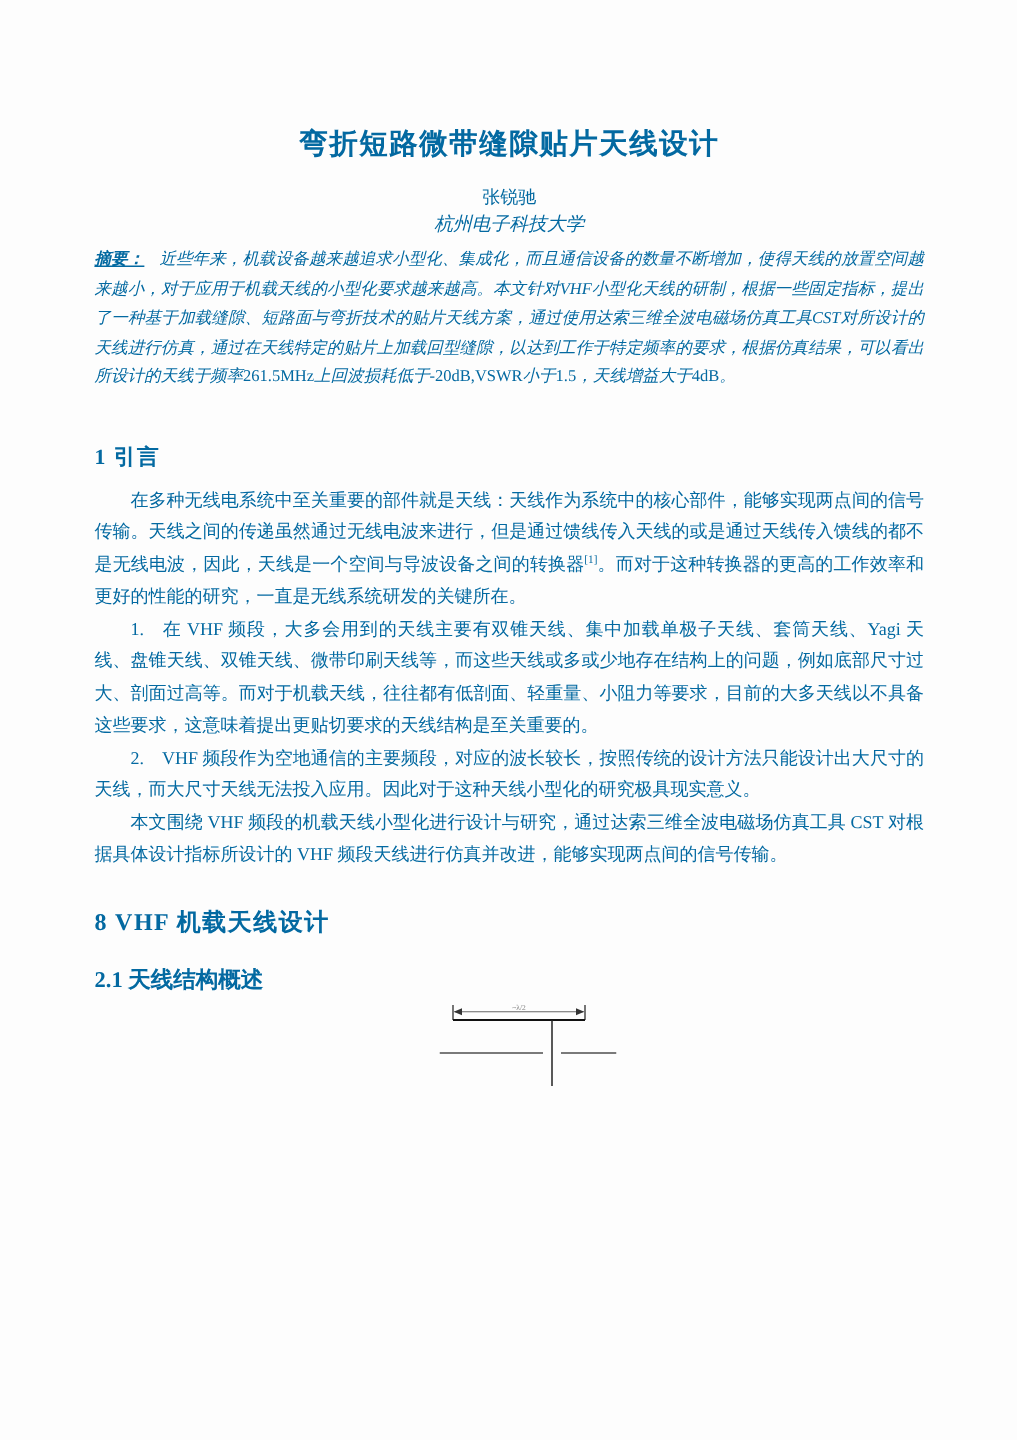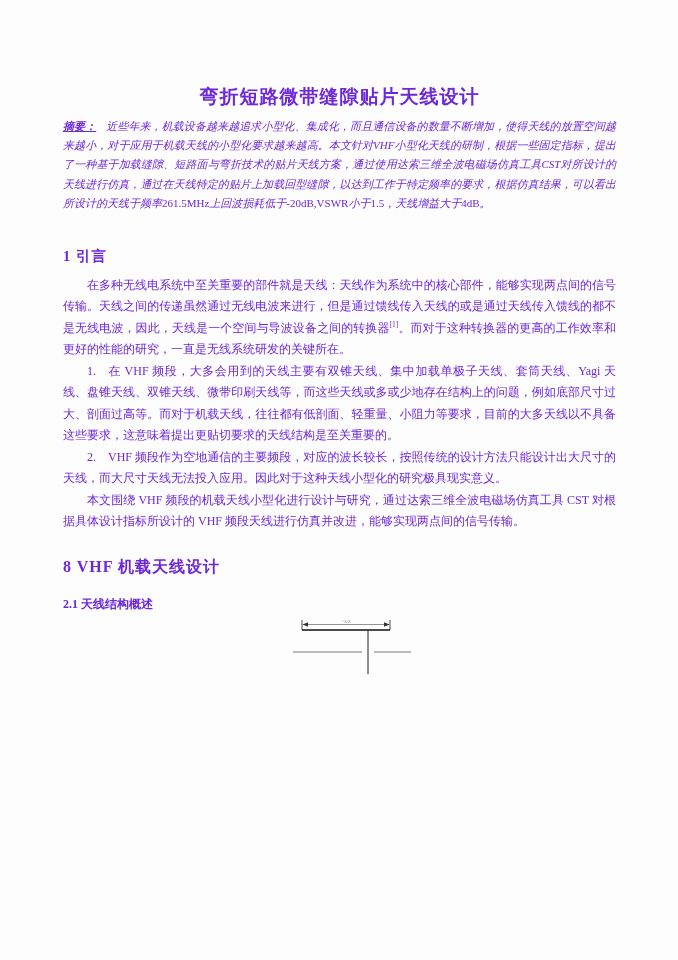--- a/index.html
+++ b/index.html
@@ -3,21 +3,21 @@
 <meta charset="utf-8">
 <style>
   * { margin: 0; padding: 0; box-sizing: border-box; }
   html, body { background: #ffffff; }
   .page {
     position: relative;
     width: 678px;
     height: 960px;
     margin: 0 auto;
     background: #fdfdfd;
-    color: #6d28d9;
+    color: #0369a1;
     font-family: "Liberation Serif", "DejaVu Serif", serif;
     padding: 84px 62px 0 63px;
     overflow: hidden;
   }
   .title {
     text-align: center;
     font-size: 19px;
     font-weight: bold;
     letter-spacing: 1px;
     line-height: 1.35;
@@ -75,40 +75,42 @@
     line-height: 0;
   }
   .h-section2 {
     margin-top: 24px;
     font-size: 16px;
     font-weight: bold;
     letter-spacing: 1px;
   }
   .h-sub {
     margin-top: 18px;
-    font-size: 12px;
+    font-size: 15px;
     font-weight: bold;
   }
   .h-sub + .body-par { margin-top: 10px; }
   .figure-block {
     margin-top: 6px;
     text-align: center;
   }
   .diagram-wrap {
     display: inline-block;
     margin-left: 24px;
   }
 </style>
 </head>
 <body>
 
 <div class="page">
 
   <h1 class="title">弯折短路微带缝隙贴片天线设计</h1>
 
+  <div class="author">张锐驰</div>
+  <div class="affiliation">杭州电子科技大学</div>
 
   <p class="abstract"><span class="abs-label">摘要：</span><span>近些年来，机载设备越来越追求小型化、集成化，而且通信设备的数量不断增加，使得天线的放置空间越来越小，对于应用于机载天线的小型化要求越来越高。本文针对VHF小型化天线的研制，根据一些固定指标，提出了一种基于加载缝隙、短路面与弯折技术的贴片天线方案，通过使用达索三维全波电磁场仿真工具CST对所设计的天线进行仿真，通过在天线特定的贴片上加载回型缝隙，以达到工作于特定频率的要求，根据仿真结果，可以看出所设计的天线于频率</span><span class="up">261.5MHz</span><span>上回波损耗低于</span><span class="up">-20dB,VSWR</span><span>小于</span><span class="up">1.5</span><span>，天线增益大于</span><span class="up">4dB</span><span>。</span></p>
 
 
   <h2 class="h-section">1 引言</h2>
 
   <p class="body-par"><span>在多种无线电系统中至关重要的部件就是天线：天线作为系统中的核心部件，能够实现两点间的信号传输。天线之间的传递虽然通过无线电波来进行，但是通过馈线传入天线的或是通过天线传入馈线的都不是无线电波，因此，天线是一个空间与导波设备之间的转换器</span><sup class="ref">[1]</sup><span>。而对于这种转换器的更高的工作效率和更好的性能的研究，一直是无线系统研发的关键所在。</span></p>
 
 
   <p class="body-par">1. 在 VHF 频段，大多会用到的天线主要有双锥天线、集中加载单极子天线、套筒天线、Yagi 天线、盘锥天线、双锥天线、微带印刷天线等，而这些天线或多或少地存在结构上的问题，例如底部尺寸过大、剖面过高等。而对于机载天线，往往都有低剖面、轻重量、小阻力等要求，目前的大多天线以不具备这些要求，这意味着提出更贴切要求的天线结构是至关重要的。</p>

